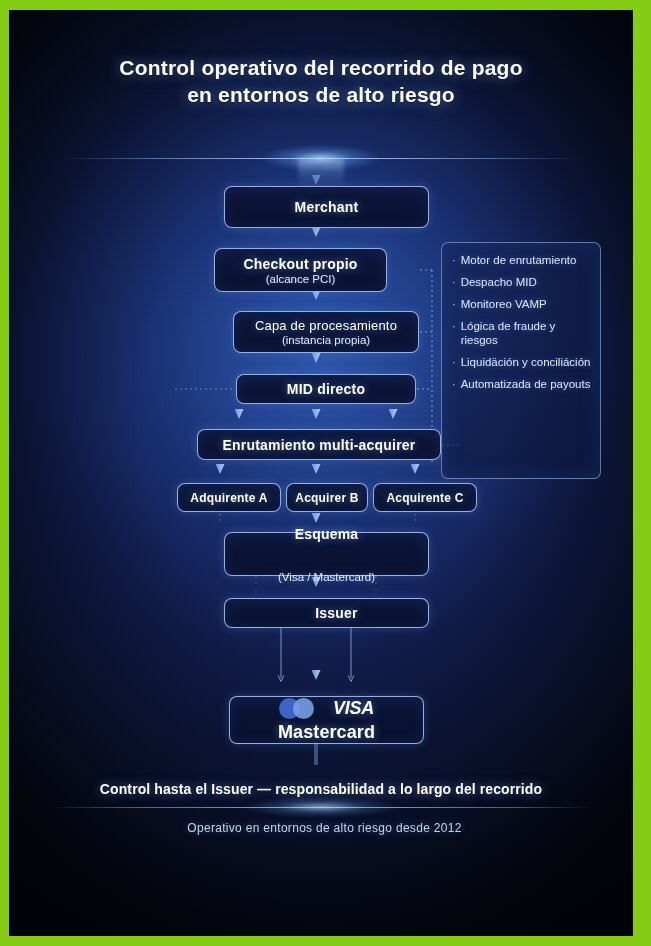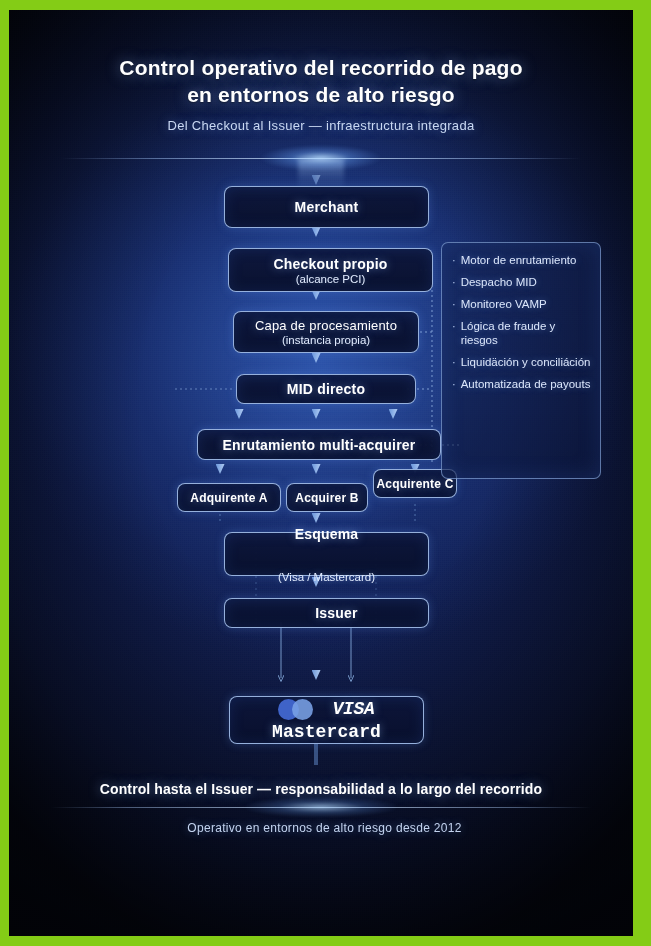--- a/index.html
+++ b/index.html
@@ -129,30 +129,30 @@
     font-weight: normal;
     color: #e2ecff;
     margin-top: 1px;
     text-shadow: 0 0 6px rgba(150,190,255,.4);
   }
   .box.plain .b-main { font-weight: normal; font-size: 13px; }
   .box.small .b-main { font-weight: bold; font-size: 12px; }
 
   
   #box-merchant       { left: 215px; top: 176px; width: 205px; height: 42px; }
-  #box-checkout       { left: 219px; top: 238px; width: 205px; height: 44px; }
+  #box-checkout       { left: 205px; top: 238px; width: 173px; height: 44px; }
   #box-processing     { left: 224px; top: 301px; width: 186px; height: 42px; }
   #box-mid            { left: 227px; top: 364px; width: 180px; height: 30px; }
   #box-routing        { left: 188px; top: 419px; width: 244px; height: 31px; }
   #box-acq-a          { left: 168px; top: 473px; width: 104px; height: 29px; }
   #box-acq-b          { left: 277px; top: 473px; width:  82px; height: 29px; }
-  #box-acq-c          { left: 364px; top: 459px; width: 84px; height: 29px; border-radius: 8px; }
+  #box-acq-c          { left: 364px; top: 473px; width: 104px; height: 29px; border-radius: 8px; }
   #box-scheme         { left: 215px; top: 522px; width: 205px; height: 44px; gap: 28px; }
   #box-issuer         { left: 215px; top: 588px; width: 205px; height: 30px; padding-left: 20px; }
-  #box-cards          { left: 220px; top: 686px; width: 195px; height: 48px; font-family: Liberation Mono, monospace; }
+  #box-cards          { left: 220px; top: 686px; width: 195px; height: 48px; }
 
   
   #side-panel {
     position: absolute;
     left: 432px; top: 232px;
     width: 160px; height: 237px;
     box-sizing: border-box;
     border: 1px solid rgba(150,185,240,.60);
     border-radius: 7px;
     background: linear-gradient(180deg, rgba(18,32,78,.55) 0%, rgba(12,22,58,.60) 100%);
@@ -348,21 +348,20 @@
       <g stroke="#7fa8dd" stroke-width="1" stroke-dasharray="2 4" opacity="0.35">
         <line x1="247" y1="530" x2="247" y2="620"></line>
         <line x1="367" y1="530" x2="367" y2="620"></line>
       </g>
     </svg>
 
     <div class="layer">
       <div id="header">
         <div class="title-line">Control operativo del recorrido de pago</div>
         <div class="title-line">en entornos de alto riesgo</div>
-        <div id="subtitle">Del Checkout al Issuer — infraestructura integrada</div>
       </div>
       <div id="divider-top"></div>
       <div id="divider-top-glow"></div>
       <div id="divider-beam"></div>
 
       <div class="box" id="box-merchant">
         <span class="b-main">Merchant</span>
       </div>
 
       <div class="box" id="box-checkout">

